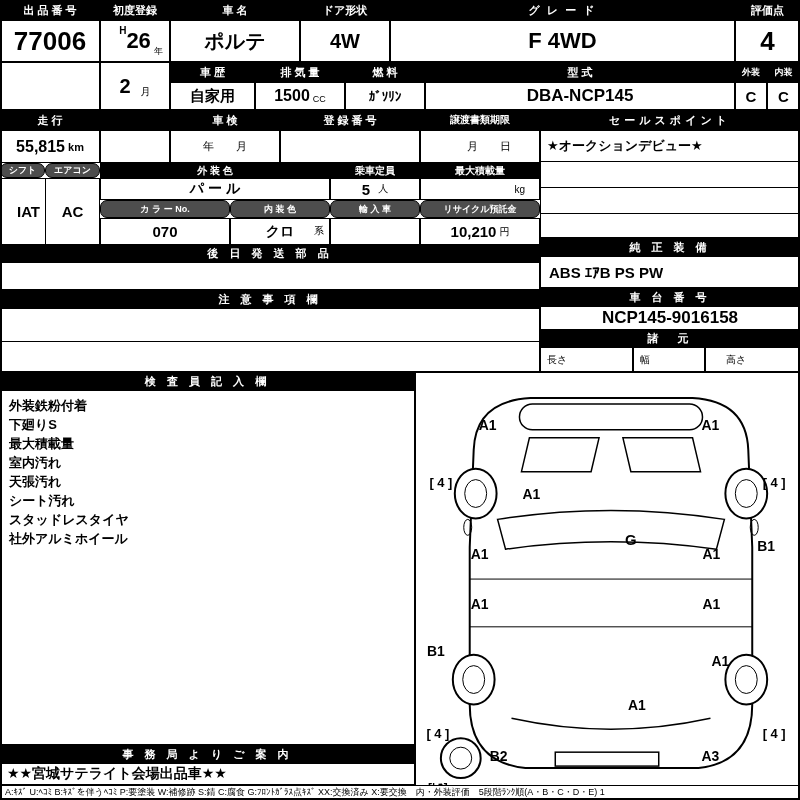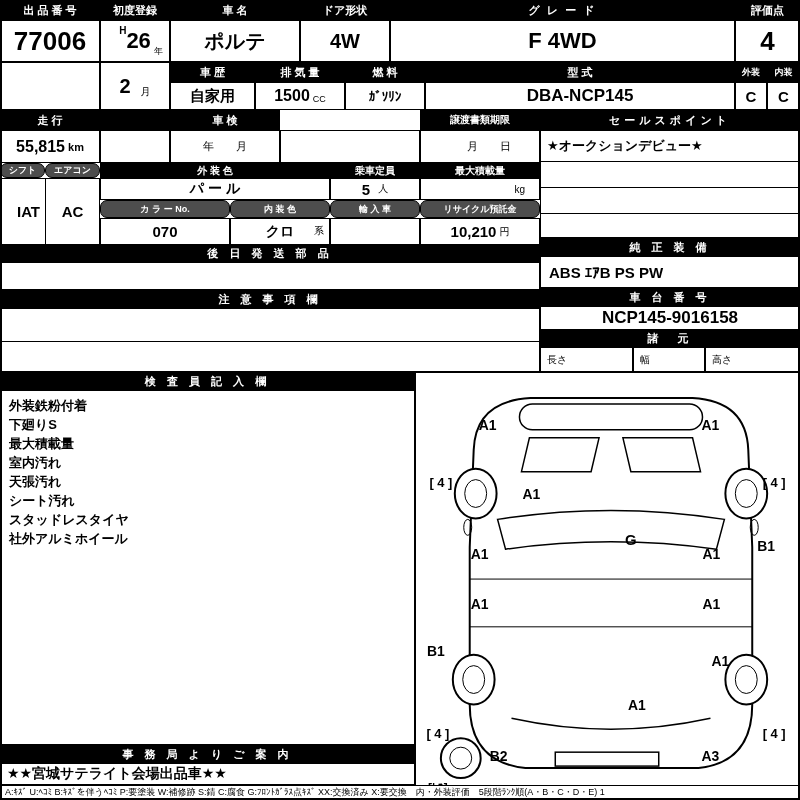--- a/index.html
+++ b/index.html
@@ -66,20 +66,21 @@
     <span class="fs9" style="margin-left:3px;align-self:flex-end;margin-bottom:5px">CC</span>
   </div>
   <div class="cell val fs13" style="left:345px;top:82px;width:80px;height:28px">ｶﾞｿﾘﾝ</div>
   <div class="cell val fs17" style="left:425px;top:82px;width:310px;height:28px">DBA-NCP145</div>
   <div class="cell val fs15" style="left:735px;top:82px;width:32px;height:28px">C</div>
   <div class="cell val fs15" style="left:767px;top:82px;width:33px;height:28px">C</div>
 
   <div class="cell hdr" style="left:0;top:110px;width:100px;height:20px">走 行</div>
   <div class="cell hdr" style="left:100px;top:110px;width:70px;height:20px"></div>
   <div class="cell hdr" style="left:170px;top:110px;width:110px;height:20px">車 検</div>
+  <div class="cell hdr" style="left:280px;top:110px;width:140px;height:20px">登 録 番 号</div>
   <div class="cell hdr fs10" style="left:420px;top:110px;width:120px;height:20px">譲渡書類期限</div>
   <div class="cell hdr ls4" style="left:540px;top:110px;width:260px;height:20px">セールスポイント</div>
 
   <div class="cell" style="left:0;top:130px;width:100px;height:33px">
     <span class="val fs16">55,815</span>
     <span class="fs11 val" style="margin-left:3px">km</span>
   </div>
   <div class="cell" style="left:100px;top:130px;width:70px;height:33px"></div>
   <div class="cell fs11" style="left:170px;top:130px;width:110px;height:33px">年　　月</div>
   <div class="cell" style="left:280px;top:130px;width:140px;height:33px"></div>
@@ -133,21 +134,21 @@
 
   <div class="cell hdr ls4" style="left:540px;top:238px;width:260px;height:18px">純 正 装 備</div>
   <div class="cell val fs15 left" style="left:540px;top:256px;width:260px;height:32px;padding-left:8px">ABS ｴｱB PS PW</div>
 
   <div class="cell hdr ls4" style="left:540px;top:288px;width:260px;height:18px">車 台 番 号</div>
   <div class="cell val fs17" style="left:540px;top:306px;width:260px;height:24px">NCP145-9016158</div>
 
   <div class="cell hdr ls4" style="left:540px;top:330px;width:260px;height:17px">諸　元</div>
   <div class="cell fs10 left" style="left:540px;top:347px;width:93px;height:25px;padding-left:6px">長さ</div>
   <div class="cell fs10 left" style="left:633px;top:347px;width:72px;height:25px;padding-left:6px">幅</div>
-  <div class="cell fs10 left" style="left:705px;top:347px;width:95px;height:25px;padding-left:6px">高さ</div>
+  <div class="cell fs10 left" style="left:705px;top:347px;width:95px;height:25px;padding-left:20px">高さ</div>
 
   <div class="cell hdr ls4" style="left:0;top:372px;width:415px;height:18px">検 査 員 記 入 欄</div>
   <div class="cell block" style="left:0;top:390px;width:415px;height:355px;padding:5px 8px">
     <div class="val fs13" style="line-height:19px">外装鉄粉付着</div>
     <div class="val fs13" style="line-height:19px">下廻りS</div>
     <div class="val fs13" style="line-height:19px">最大積載量</div>
     <div class="val fs13" style="line-height:19px">室内汚れ</div>
     <div class="val fs13" style="line-height:19px">天張汚れ</div>
     <div class="val fs13" style="line-height:19px">シート汚れ</div>
     <div class="val fs13" style="line-height:19px">スタッドレスタイヤ</div>

